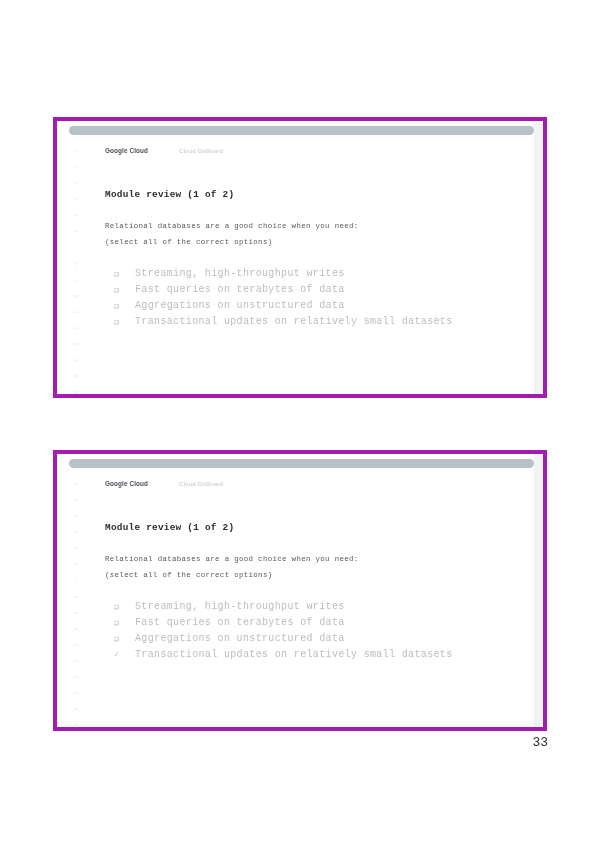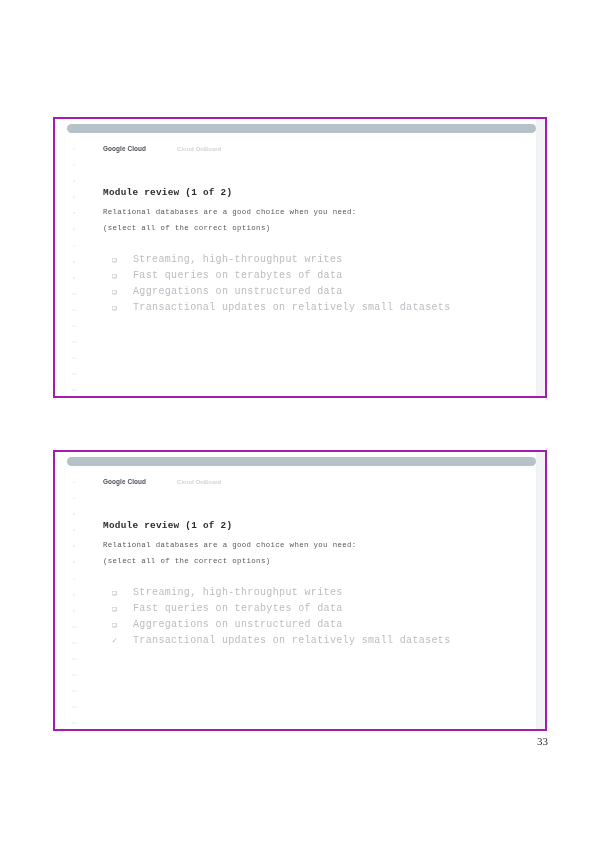--- a/index.html
+++ b/index.html
@@ -18,21 +18,21 @@
   .page {
     position: absolute;
     inset: 0;
     background: #ffffff;
   }
 
   
   .slide-frame {
     position: absolute;
     background: #ffffff;
-    border: 2px solid #a21caf;
+    border: 4px solid #a21caf;
     box-sizing: border-box;
     overflow: hidden;
   }
   .slide-frame.s1 { left: 53px; top: 117px; width: 494px; height: 281px; }
   .slide-frame.s2 { left: 53px; top: 450px; width: 494px; height: 281px; }
 
   
   .edge-strip {
     position: absolute;
     top: 0;
@@ -119,21 +119,21 @@
   .slide-title {
     font-family: "Liberation Mono", monospace;
     font-size: 9.4px;
     font-weight: 700;
     color: #2b2b2b;
     letter-spacing: 0.25px;
     white-space: nowrap;
     margin: 0;
   }
   .prompt-block {
-    margin-top: 6px;
+    margin-top: 18px;
   }
   .prompt-line {
     font-family: "Liberation Mono", monospace;
     font-size: 7.4px;
     color: #55595e;
     letter-spacing: 0.35px;
     line-height: 16.1px;
     white-space: nowrap;
   }
 
@@ -168,22 +168,22 @@
     color: #b9bdc1;
     letter-spacing: 0.35px;
     white-space: nowrap;
   }
 
   
   .page-number {
     position: absolute;
     right: 52px;
     top: 735px;
-    font-family: Liberation Serif, serif;
-    font-size: 11px;
+    font-family: Liberation Mono, monospace;
+    font-size: 13px;
     color: #2b2b2b;
   }
 </style>
 </head>
 <body>
 
 <div class="page">
 
   <div class="slide-frame s1">
     <div class="edge-strip"></div>

